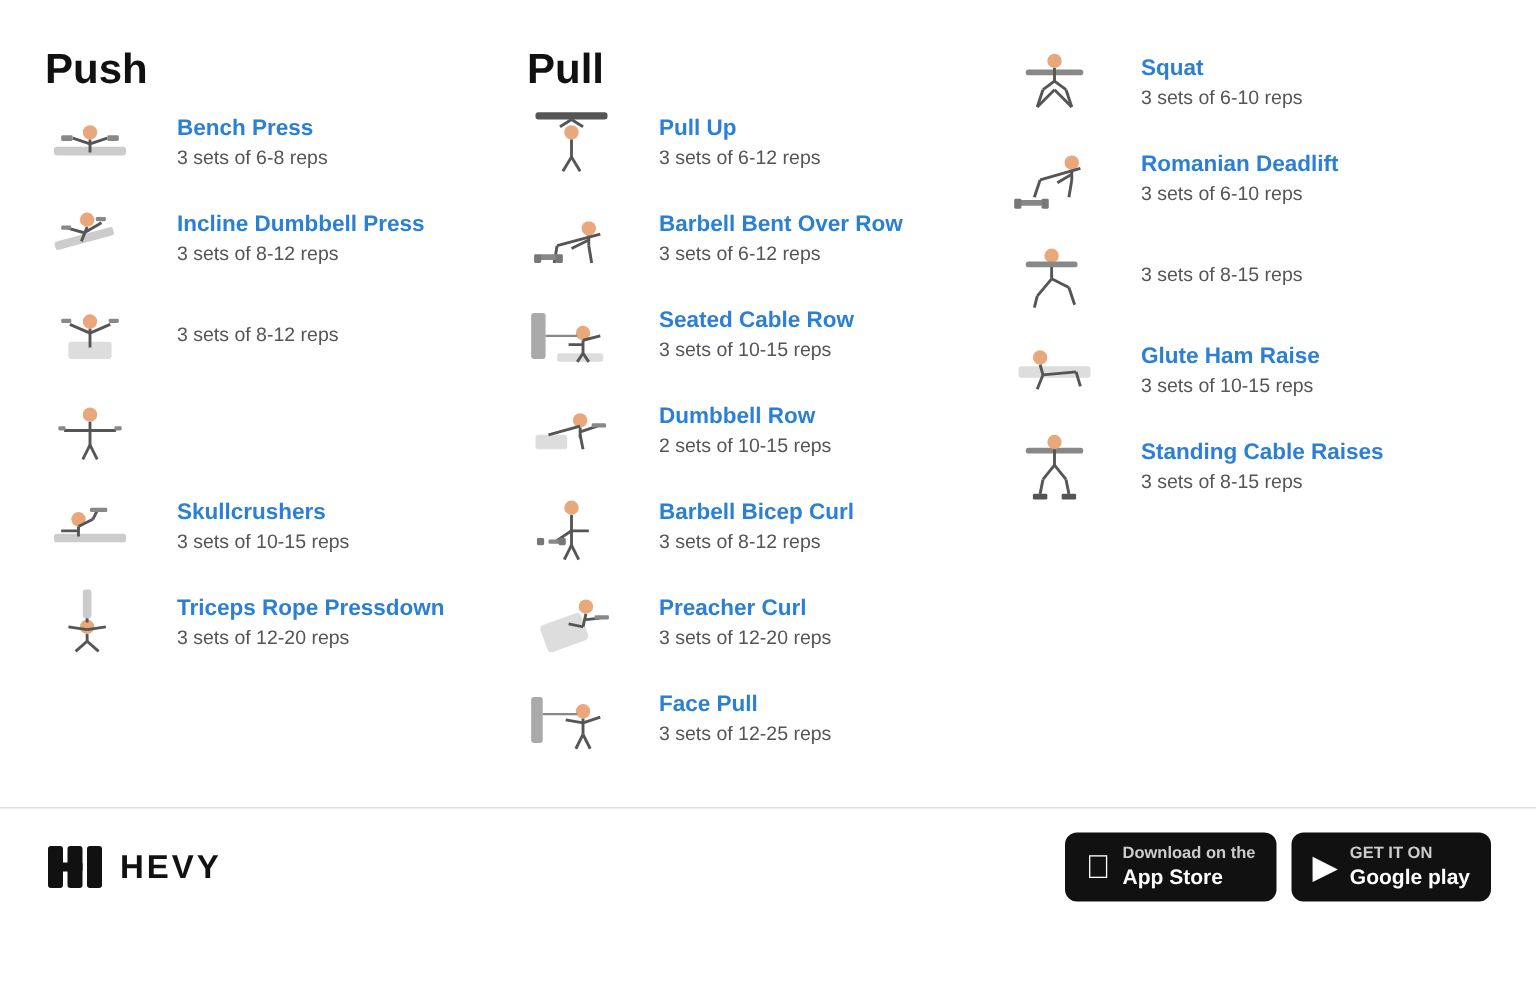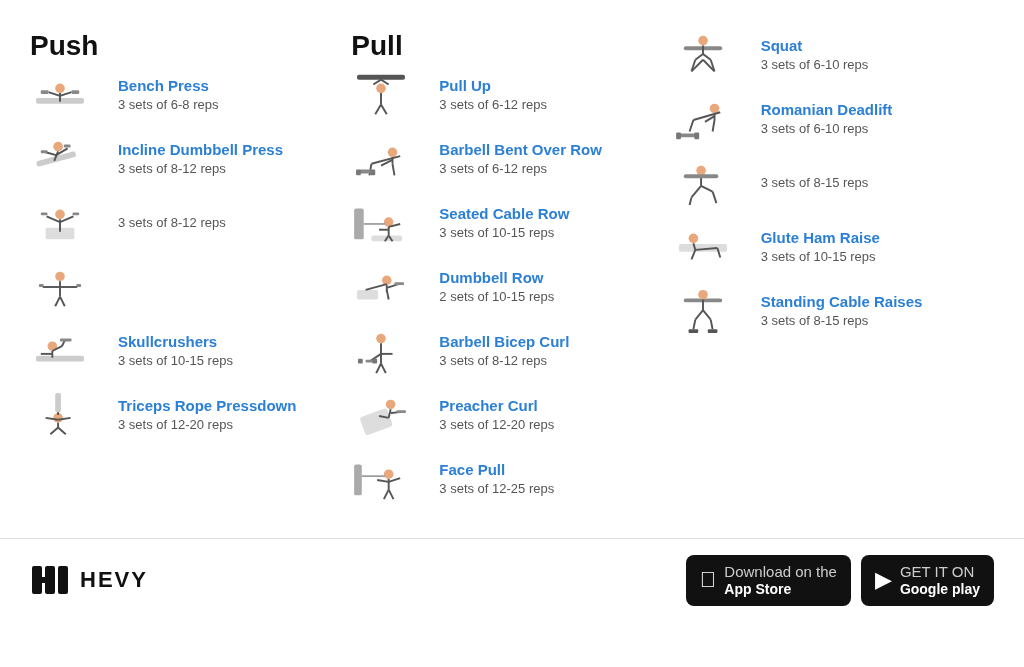--- a/index.html
+++ b/index.html
@@ -90,23 +90,24 @@
       align-items: center;
       gap: 8px;
       text-decoration: none;
       min-width: 130px;
     }
     .app-btn-icon {
       font-size: 22px;
       line-height: 1;
     }
     .app-btn-text-small {
-      font-size: 15px;
+      font-size: 11px;
       color: #ccc;
       line-height: 1.2;
+      font-weight: bold;
     }
     .app-btn-text-large {
       font-size: 14px;
       font-weight: 600;
       color: #fff;
       line-height: 1.2;
     }
     .app-btn-text-block {}
   </style>
 </head>

